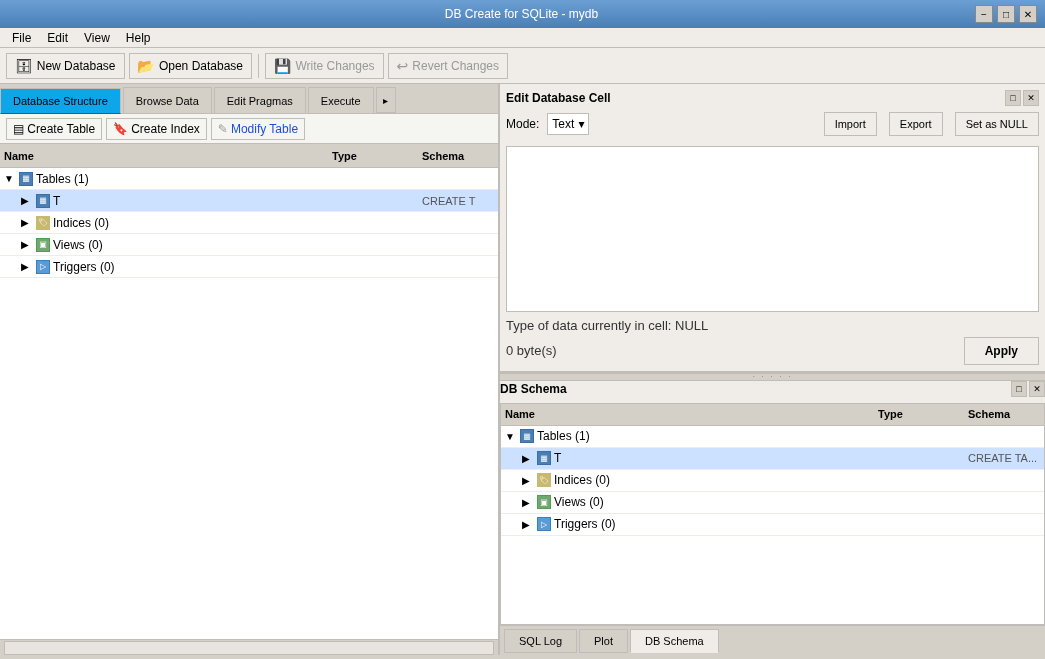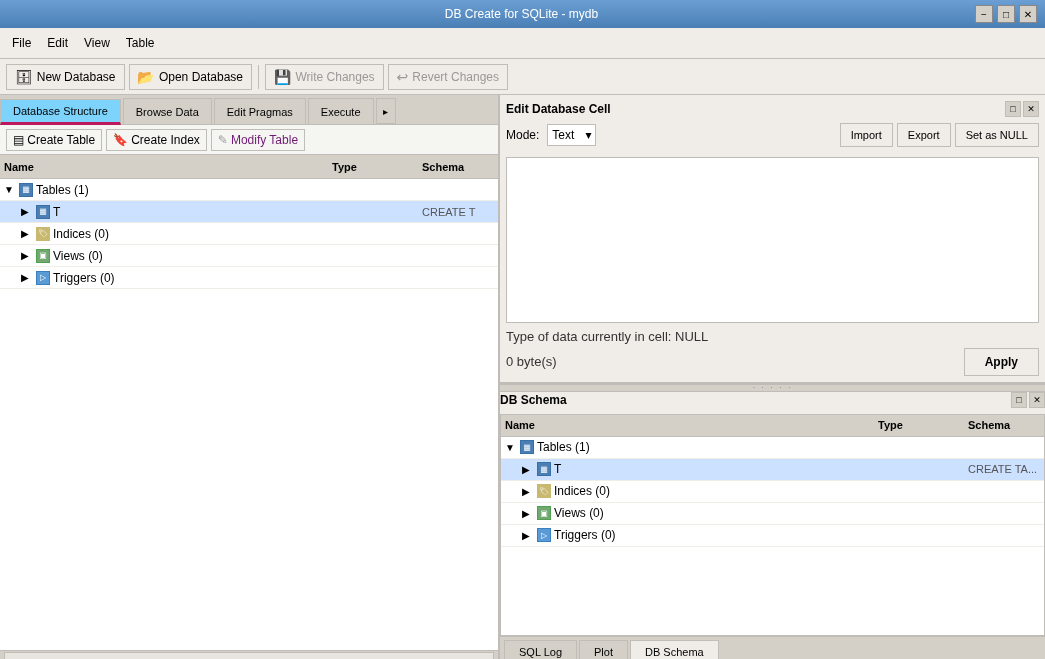--- a/index.html
+++ b/index.html
@@ -21,21 +21,21 @@
       width: 18px; height: 18px;
       background: #d4d0c8;
       border: 1px solid #888;
       display: flex; align-items: center; justify-content: center;
       font-size: 10px; cursor: pointer; color: #000;
     }
 
     
     .menu-bar {
       background: #f0ede8;
-      height: 31px;
+      height: 20px;
       display: flex;
       align-items: center;
       border-bottom: 1px solid #c0bdb8;
       padding: 0 4px;
     }
     .menu-item {
       padding: 2px 8px;
       cursor: pointer;
       color: #000;
     }
@@ -90,22 +90,22 @@
       background: #d4d0c8;
       border: 1px solid #c0bdb8;
       border-bottom: none;
       cursor: pointer;
       font-size: 11px;
       height: 26px;
       display: flex; align-items: center;
       margin-right: 2px;
     }
     .tab.active {
-      background: #7dd3fc;
-      border-bottom: 3px solid #be185d;
+      background: #0ea5e9;
+      border-bottom: 1px solid #be185d;
       margin-bottom: -1px;
     }
     .tab-more {
       width: 20px; height: 26px;
       background: #d4d0c8;
       border: 1px solid #c0bdb8;
       display: flex; align-items: center; justify-content: center;
       cursor: pointer;
       font-size: 10px;
     }
@@ -216,23 +216,23 @@
       margin-bottom: 10px;
     }
     .mode-label { font-size: 12px; }
     .mode-select {
       height: 22px;
       border: 1px solid #c0bdb8;
       background: white;
       padding: 0 4px;
       font-size: 11px;
       display: flex; align-items: center;
-      gap: 11px;
-    }
-    .action-btns { display: flex; gap: 4px; margin-left: auto; }
+      gap: 4px;
+    }
+    .action-btns { display: flex; gap: 12px; margin-left: auto; }
     .action-btn {
       height: 24px;
       padding: 0 10px;
       background: #f0ede8;
       border: 1px solid #c0bdb8;
       cursor: pointer;
       font-size: 11px;
     }
 
     .cell-textarea {
@@ -328,21 +328,21 @@
     <div class="title-bar-btn">−</div>
     <div class="title-bar-btn">□</div>
     <div class="title-bar-btn">✕</div>
   </div>
 </div>
 
 <div class="menu-bar">
   <div class="menu-item">File</div>
   <div class="menu-item">Edit</div>
   <div class="menu-item">View</div>
-  <div class="menu-item">Table</div>
+  <div class="menu-item">Help</div>
 </div>
 
 <div class="toolbar">
   <button class="toolbar-btn">
     <span style="font-size:14px;">🗄</span>
     <span>New Database</span>
   </button>
   <button class="toolbar-btn">
     <span style="font-size:14px;">📂</span>
     <span>Open Database</span>
@@ -374,21 +374,21 @@
       <button class="sub-btn">
         <span>▤</span>
         <span>Create Table</span>
       </button>
       <button class="sub-btn">
         <span>🔖</span>
         <span>Create Index</span>
       </button>
       <button class="sub-btn disabled">
         <span>✎</span>
-        <span style="color:#701a75;">Modify Table</span>
+        <span style="color:#1d4ed8;">Modify Table</span>
       </button>
     </div>
 
     <div class="tree-header">
       <div class="tree-header-col name">Name</div>
       <div class="tree-header-col type">Type</div>
       <div class="tree-header-col schema">Schema</div>
     </div>
 
     <div class="tree-body">

